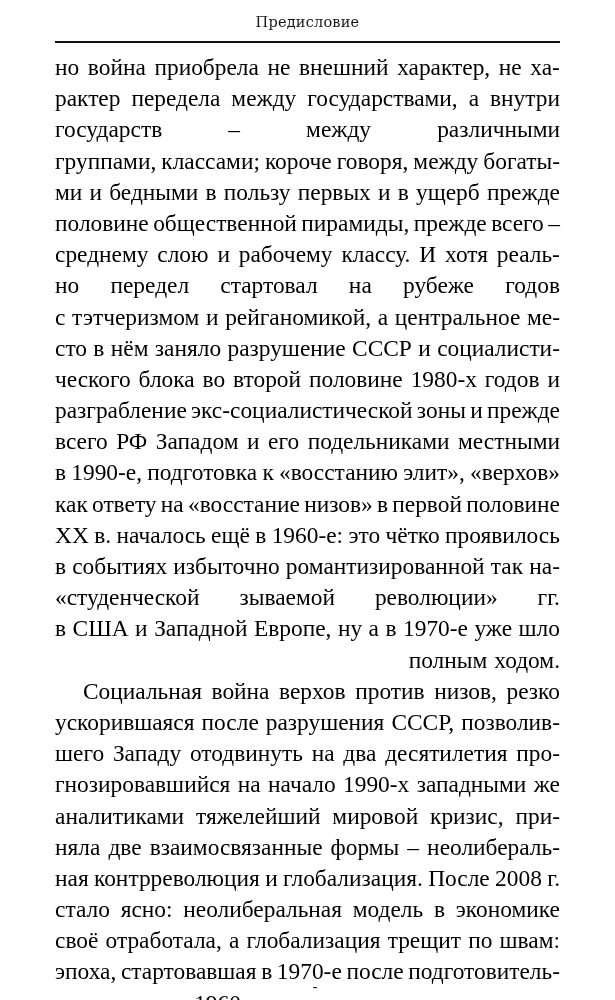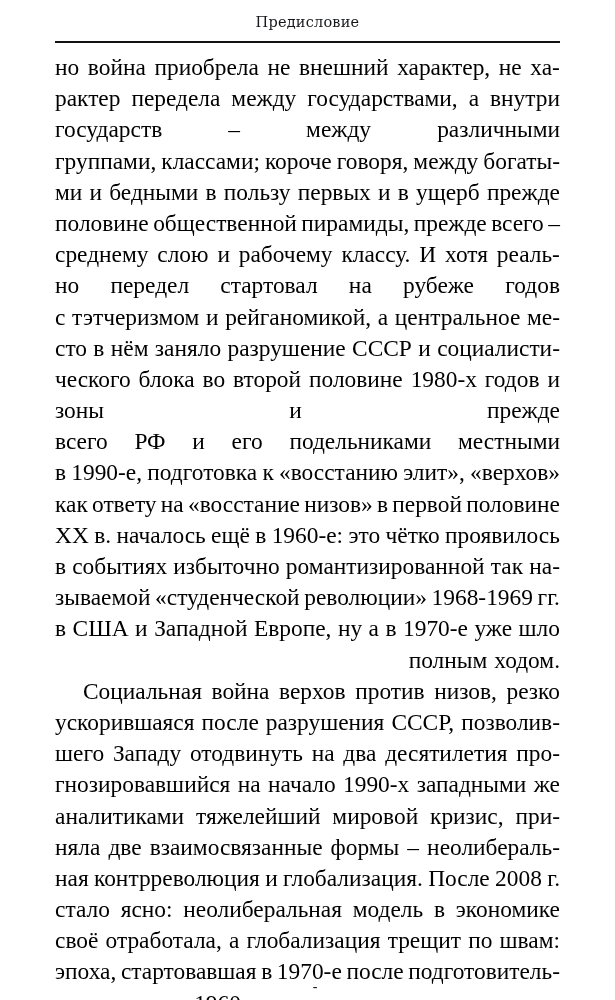--- a/index.html
+++ b/index.html
@@ -129,27 +129,27 @@
         <div class="line justify"><span class="w">рактер</span><span class="w">передела</span><span class="w">между</span><span class="w">государствами,</span><span class="w">а</span><span class="w">внутри</span></div>
         <div class="line justify"><span class="w">государств</span><span class="w">–</span><span class="w">между</span><span class="w">различными</span></div>
         <div class="line justify"><span class="w">группами,</span><span class="w">классами;</span><span class="w">короче</span><span class="w">говоря,</span><span class="w">между</span><span class="w">богаты-</span></div>
         <div class="line justify"><span class="w">ми</span><span class="w">и</span><span class="w">бедными</span><span class="w">в</span><span class="w">пользу</span><span class="w">первых</span><span class="w">и</span><span class="w">в</span><span class="w">ущерб</span><span class="w">прежде</span></div>
         <div class="line justify"><span class="w">половине</span><span class="w">общественной</span><span class="w">пирамиды,</span><span class="w">прежде</span><span class="w">всего</span><span class="w">–</span></div>
         <div class="line justify"><span class="w">среднему</span><span class="w">слою</span><span class="w">и</span><span class="w">рабочему</span><span class="w">классу.</span><span class="w">И</span><span class="w">хотя</span><span class="w">реаль-</span></div>
         <div class="line justify"><span class="w">но</span><span class="w">передел</span><span class="w">стартовал</span><span class="w">на</span><span class="w">рубеже</span><span class="w">годов</span></div>
         <div class="line justify"><span class="w">с</span><span class="w">тэтчеризмом</span><span class="w">и</span><span class="w">рейганомикой,</span><span class="w">а</span><span class="w">центральное</span><span class="w">ме-</span></div>
         <div class="line justify"><span class="w">сто</span><span class="w">в</span><span class="w">нём</span><span class="w">заняло</span><span class="w">разрушение</span><span class="w">СССР</span><span class="w">и</span><span class="w">социалисти-</span></div>
         <div class="line justify"><span class="w">ческого</span><span class="w">блока</span><span class="w">во</span><span class="w">второй</span><span class="w">половине</span><span class="w">1980-х</span><span class="w">годов</span><span class="w">и</span></div>
-        <div class="line justify"><span class="w">зоны</span><span class="w">и</span><span class="w">прежде</span></div>
-        <div class="line justify"><span class="w">всего</span><span class="w">РФ</span><span class="w">и</span><span class="w">его</span><span class="w">подельниками</span><span class="w">местными</span></div>
+        <div class="line justify"><span class="w">разграбление</span><span class="w">экс-социалистической</span><span class="w">зоны</span><span class="w">и</span><span class="w">прежде</span></div>
+        <div class="line justify"><span class="w">всего</span><span class="w">РФ</span><span class="w">Западом</span><span class="w">и</span><span class="w">его</span><span class="w">подельниками</span><span class="w">местными</span></div>
         <div class="line justify"><span class="w">в</span><span class="w">1990-е,</span><span class="w">подготовка</span><span class="w">к</span><span class="w">«восстанию</span><span class="w">элит»,</span><span class="w">«верхов»</span></div>
         <div class="line justify"><span class="w">как</span><span class="w">ответу</span><span class="w">на</span><span class="w">«восстание</span><span class="w">низов»</span><span class="w">в</span><span class="w">первой</span><span class="w">половине</span></div>
         <div class="line justify"><span class="w">ХХ</span><span class="w">в.</span><span class="w">началось</span><span class="w">ещё</span><span class="w">в</span><span class="w">1960-е:</span><span class="w">это</span><span class="w">чётко</span><span class="w">проявилось</span></div>
         <div class="line justify"><span class="w">в</span><span class="w">событиях</span><span class="w">избыточно</span><span class="w">романтизированной</span><span class="w">так</span><span class="w">на-</span></div>
-        <div class="line justify"><span class="w">зываемой</span><span class="w">«студенческой</span><span class="w">революции»</span><span class="w">1968-1969</span><span class="w">гг.</span></div>
+        <div class="line justify"><span class="w">«студенческой</span><span class="w">зываемой</span><span class="w">революции»</span><span class="w">гг.</span></div>
         <div class="line justify"><span class="w">в</span><span class="w">США</span><span class="w">и</span><span class="w">Западной</span><span class="w">Европе,</span><span class="w">ну</span><span class="w">а</span><span class="w">в</span><span class="w">1970-е</span><span class="w">уже</span><span class="w">шло</span></div>
         <div class="line flush"><span class="w">полным</span><span class="w">ходом.</span></div>
       </div>
       <div class="para">
         <div class="line justify indent"><span class="w">Социальная</span><span class="w">война</span><span class="w">верхов</span><span class="w">против</span><span class="w">низов,</span><span class="w">резко</span></div>
         <div class="line justify"><span class="w">ускорившаяся</span><span class="w">после</span><span class="w">разрушения</span><span class="w">СССР,</span><span class="w">позволив-</span></div>
         <div class="line justify"><span class="w">шего</span><span class="w">Западу</span><span class="w">отодвинуть</span><span class="w">на</span><span class="w">два</span><span class="w">десятилетия</span><span class="w">про-</span></div>
         <div class="line justify"><span class="w">гнозировавшийся</span><span class="w">на</span><span class="w">начало</span><span class="w">1990-х</span><span class="w">западными</span><span class="w">же</span></div>
         <div class="line justify"><span class="w">аналитиками</span><span class="w">тяжелейший</span><span class="w">мировой</span><span class="w">кризис,</span><span class="w">при-</span></div>
         <div class="line justify"><span class="w">няла</span><span class="w">две</span><span class="w">взаимосвязанные</span><span class="w">формы</span><span class="w">–</span><span class="w">неолибераль-</span></div>

